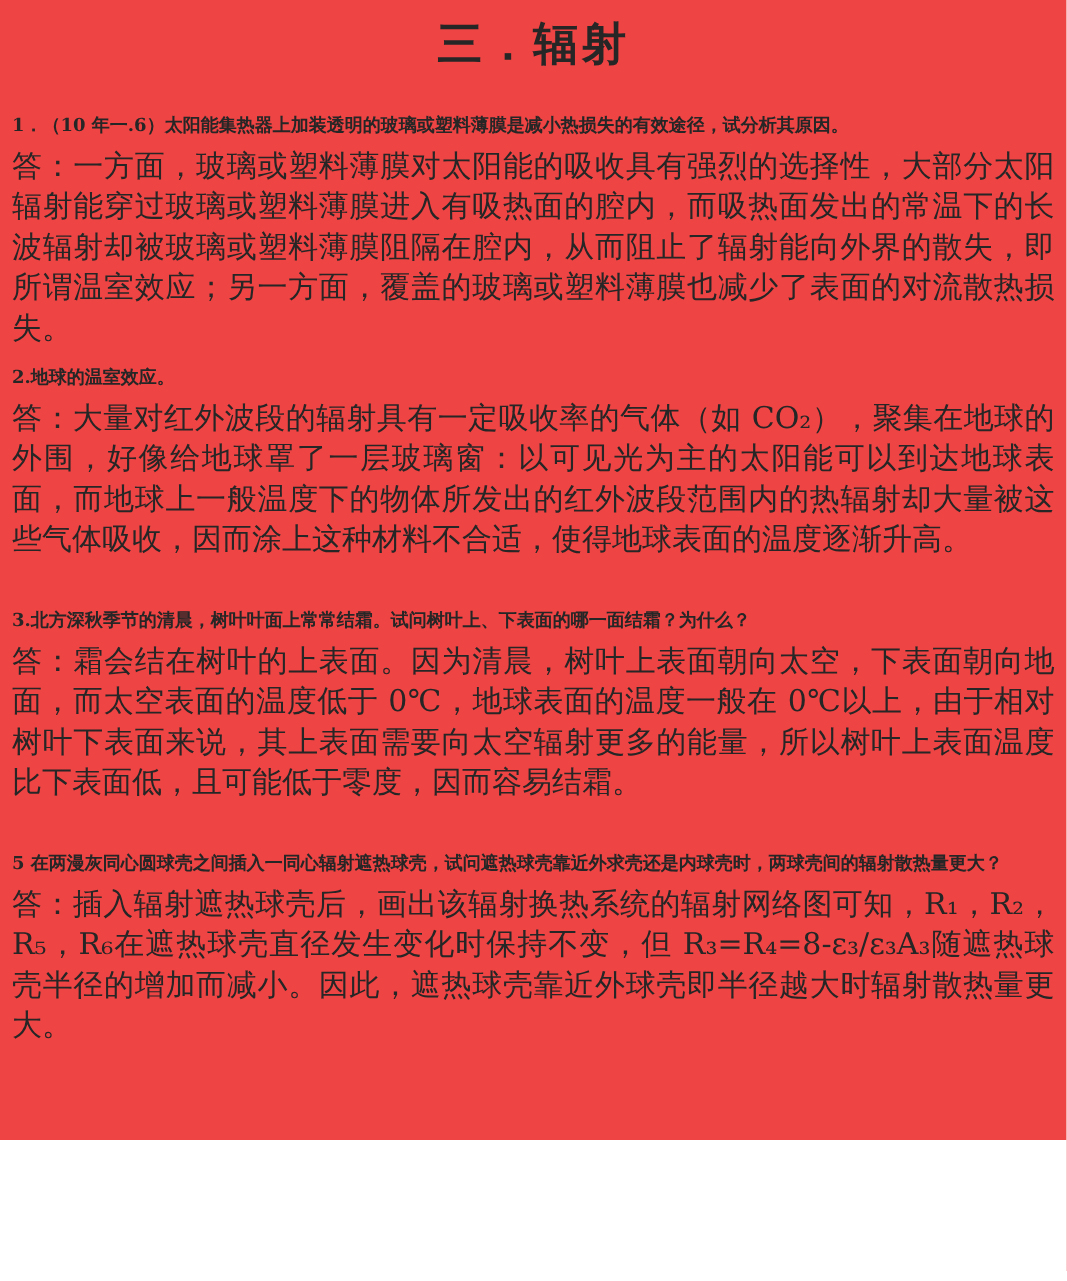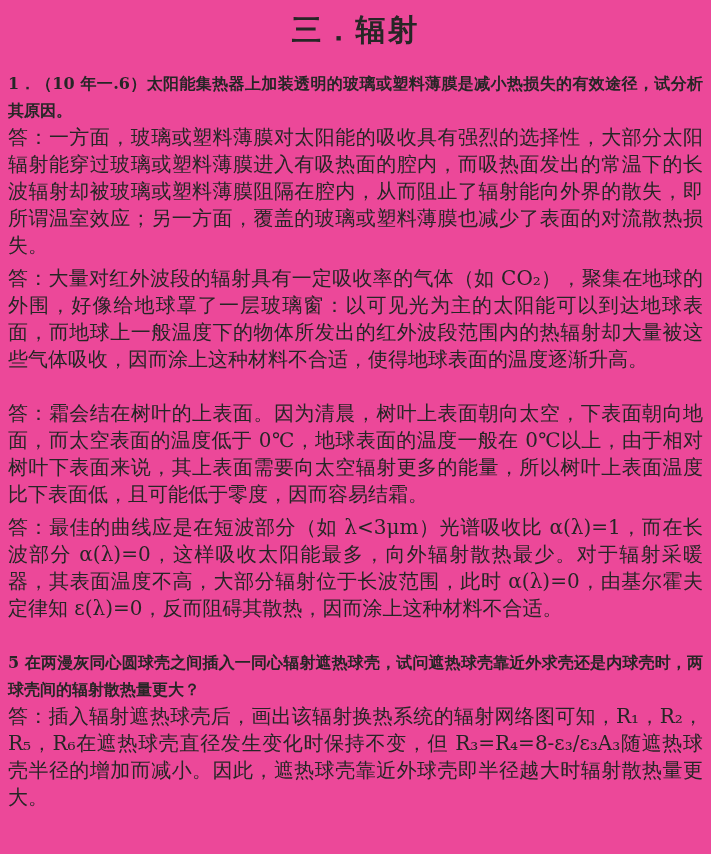--- a/index.html
+++ b/index.html
@@ -10,39 +10,39 @@
   body {
     width: 711px;
     height: 854px;
     overflow: hidden;
     font-family: "DejaVu Serif", "Liberation Serif", serif;
     color: #262626;
   }
   .page {
     box-sizing: border-box;
     width: 711px;
-    height: 854px;
+    height: 760px;
     padding: 8px 8px 0 8px;
-    background: #ec4899;
+    background: #ef4444;
   }
   .title {
     margin: 2px 0 20px 0;
     text-align: center;
     font-size: 30px;
     font-weight: bold;
     letter-spacing: 2px;
     line-height: 40px;
   }
   .qa { margin: 0; }
   .qa.gap-sm { margin-top: 6px; }
   .qa.gap-lg { margin-top: 27px; }
   .question {
     margin: 0;
     font-weight: bold;
-    font-size: 16px;
+    font-size: 12px;
     line-height: 27px;
     text-align: justify;
     text-justify: inter-ideograph;
   }
   .answer {
     margin: 0;
     font-weight: normal;
     font-size: 20px;
     line-height: 27px;
     text-align: justify;
@@ -55,29 +55,30 @@
 <div class="page">
 
   <h1 class="title">三．辐射</h1>
 
   <section class="qa">
     <p class="question">1．（10 年一.6）太阳能集热器上加装透明的玻璃或塑料薄膜是减小热损失的有效途径，试分析其原因。</p>
     <p class="answer">答：一方面，玻璃或塑料薄膜对太阳能的吸收具有强烈的选择性，大部分太阳辐射能穿过玻璃或塑料薄膜进入有吸热面的腔内，而吸热面发出的常温下的长波辐射却被玻璃或塑料薄膜阻隔在腔内，从而阻止了辐射能向外界的散失，即所谓温室效应；另一方面，覆盖的玻璃或塑料薄膜也减少了表面的对流散热损失。</p>
   </section>
 
   <section class="qa gap-sm">
+    <p class="question">2.地球的温室效应。</p>
     <p class="answer">答：大量对红外波段的辐射具有一定吸收率的气体（如 CO₂），聚集在地球的外围，好像给地球罩了一层玻璃窗：以可见光为主的太阳能可以到达地球表面，而地球上一般温度下的物体所发出的红外波段范围内的热辐射却大量被这些气体吸收，因而涂上这种材料不合适，使得地球表面的温度逐渐升高。</p>
   </section>
 
   <section class="qa gap-lg">
+    <p class="question">3.北方深秋季节的清晨，树叶叶面上常常结霜。试问树叶上、下表面的哪一面结霜？为什么？</p>
     <p class="answer">答：霜会结在树叶的上表面。因为清晨，树叶上表面朝向太空，下表面朝向地面，而太空表面的温度低于 0℃，地球表面的温度一般在 0℃以上，由于相对树叶下表面来说，其上表面需要向太空辐射更多的能量，所以树叶上表面温度比下表面低，且可能低于零度，因而容易结霜。</p>
   </section>
 
   <section class="qa gap-sm">
-    <p class="answer">答：最佳的曲线应是在短波部分（如 λ&lt;3μm）光谱吸收比 α(λ)=1，而在长波部分 α(λ)=0，这样吸收太阳能最多，向外辐射散热最少。对于辐射采暖器，其表面温度不高，大部分辐射位于长波范围，此时 α(λ)=0，由基尔霍夫定律知 ε(λ)=0，反而阻碍其散热，因而涂上这种材料不合适。</p>
   </section>
 
   <section class="qa gap-lg">
     <p class="question">5 在两漫灰同心圆球壳之间插入一同心辐射遮热球壳，试问遮热球壳靠近外求壳还是内球壳时，两球壳间的辐射散热量更大？</p>
     <p class="answer">答：插入辐射遮热球壳后，画出该辐射换热系统的辐射网络图可知，R₁，R₂，R₅，R₆在遮热球壳直径发生变化时保持不变，但 R₃=R₄=8-ε₃/ε₃A₃随遮热球壳半径的增加而减小。因此，遮热球壳靠近外球壳即半径越大时辐射散热量更大。</p>
   </section>
 
 </div>
 
 </body></html>

